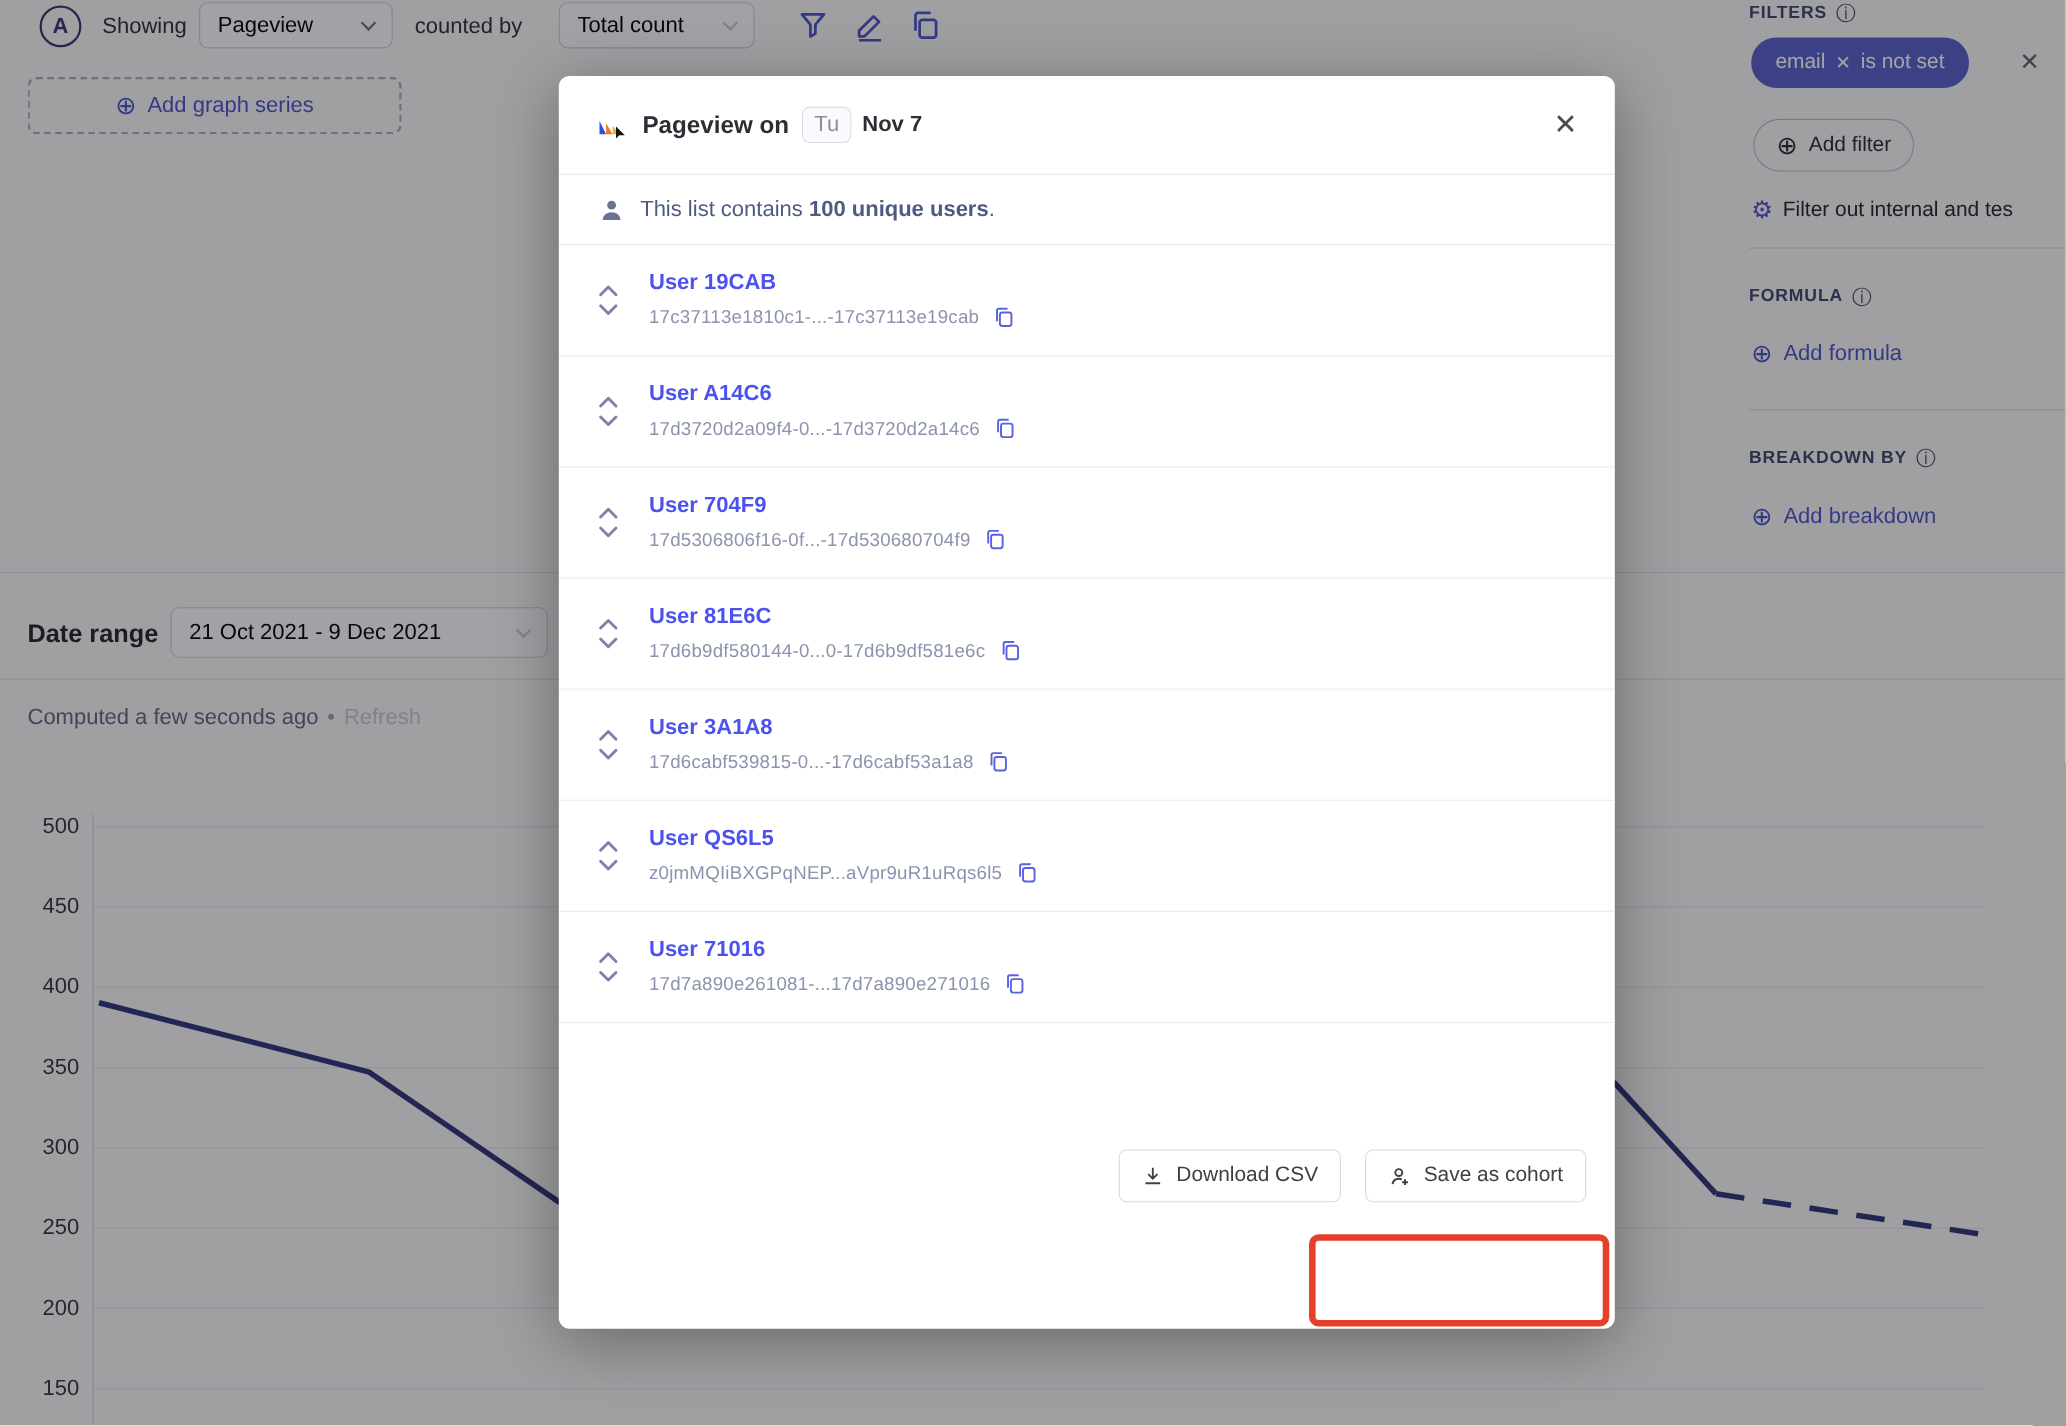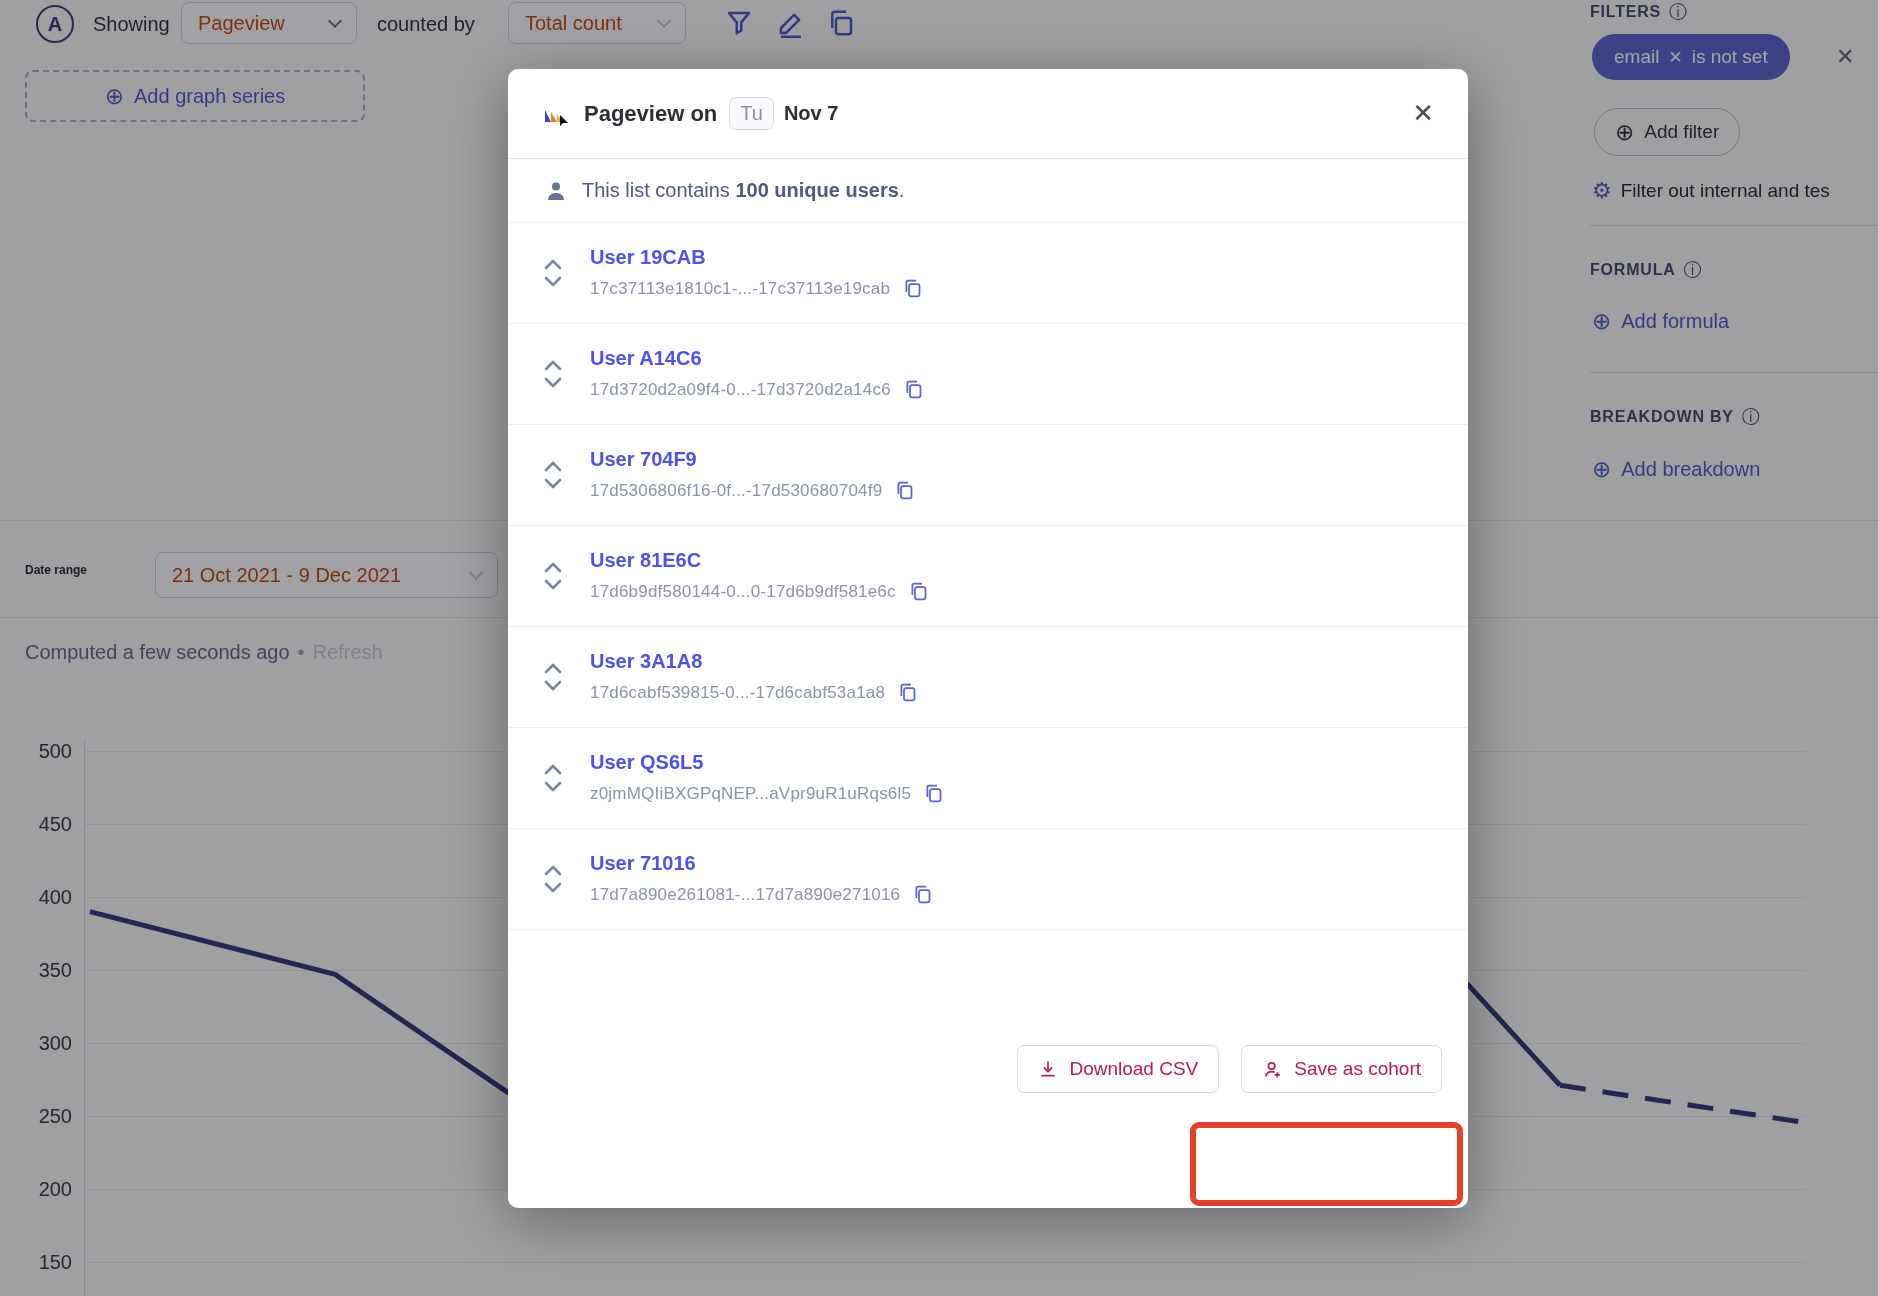--- a/index.html
+++ b/index.html
@@ -5,30 +5,30 @@
   html,body{margin:0;padding:0;background:#e9e9ec;}
   *{box-sizing:border-box;font-family:"Liberation Sans",sans-serif;}
   #app{position:relative;width:1878px;height:1296px;overflow:hidden;background:#f7f7f9;}
 
   
   .abs{position:absolute;}
   .badge-a{left:36px;top:5px;width:38px;height:38px;border:2.5px solid #32356b;border-radius:50%;
     color:#32356b;font-weight:bold;font-size:20px;display:flex;align-items:center;justify-content:center;}
   .lbl{font-size:20px;color:#2a2a31;}
   .dd{background:#fbfbfd;border:1.5px solid #c9ccd8;border-radius:8px;display:flex;align-items:center;
-    justify-content:space-between;padding:0 16px;font-size:20px;color:#c2410c;}
+    justify-content:space-between;padding:0 16px;font-size:20px;color:#000000;}
   .chev{width:10px;height:10px;border-right:2.2px solid #6c6f7e;border-bottom:2.2px solid #6c6f7e;
     transform:rotate(45deg);margin-top:-5px;}
   .chev.light{border-color:#c3c6d2;}
   .toolbar-icon{width:30px;height:30px;color:#4a52c8;}
   .dashed-btn{border:2px dashed #a6aabb;border-radius:8px;display:flex;align-items:center;justify-content:center;
     gap:10px;color:#4a52c8;font-size:20px;}
   .plus-glyph{font-size:23px;line-height:1;color:inherit;}
   .divider-h{height:1px;background:#dddee4;left:0;width:1878px;}
-  .daterange-lbl{font-size:12px;font-weight:bold;color:#222228;}
+  .daterange-lbl{font-size:23px;font-weight:bold;color:#222228;}
   .computed{font-size:20px;color:#5d6583;}
   .computed .dot{color:#9aa0b3;margin:0 8px;}
   .computed .refresh{color:#c3c6d1;}
   .ytick{position:absolute;width:72px;text-align:right;font-size:20px;color:#33343a;left:0;height:22px;line-height:22px;}
   .gridline{position:absolute;left:84px;width:1722px;height:1px;background:#e2e3e9;}
   .yaxis{left:84px;top:740px;width:1px;height:556px;background:#cfd1d9;}
 
   
   .side-h{font-size:16px;font-weight:bold;letter-spacing:.8px;color:#3d4569;display:flex;align-items:center;gap:8px;white-space:nowrap;}
   .info-glyph{font-size:18px;font-weight:normal;letter-spacing:0;color:#3d4569;}
@@ -59,21 +59,21 @@
     font-size:20px;color:#4e5a80;flex:none;}
   .m-summary b{font-weight:bold;}
   .u-row{height:101px;border-bottom:1px solid #ececf1;display:flex;align-items:center;padding:0 36px;flex:none;}
   .u-chev{display:flex;flex-direction:column;gap:6px;width:46px;color:#7b84a6;}
   .u-chev svg{display:block;}
   .u-body{display:flex;flex-direction:column;gap:8px;}
   .u-link{font-size:20px;font-weight:bold;color:#4b52f0;text-decoration:none;}
   .u-idrow{display:flex;align-items:center;gap:12px;}
   .u-id{font-size:17px;color:#8b93ad;letter-spacing:.2px;}
   .m-footer{flex:1;display:flex;align-items:center;justify-content:flex-end;gap:22px;padding:0 26px;}
-  .m-btn{height:48px;border:1px solid #d6d9e7;border-radius:7px;background:#fff;color:#be185d;font-size:19px;
+  .m-btn{height:48px;border:1px solid #d6d9e7;border-radius:7px;background:#fff;color:#404040;font-size:19px;
     display:flex;align-items:center;gap:11px;padding:0 20px;cursor:pointer;}
 
   #annotation{position:absolute;left:1190px;top:1122px;width:273px;height:84px;border:6px solid #e5402a;
     border-radius:9px;z-index:30;pointer-events:none;}
 
   svg{flex:none;}
 </style>
 </head>
 <body>
 

